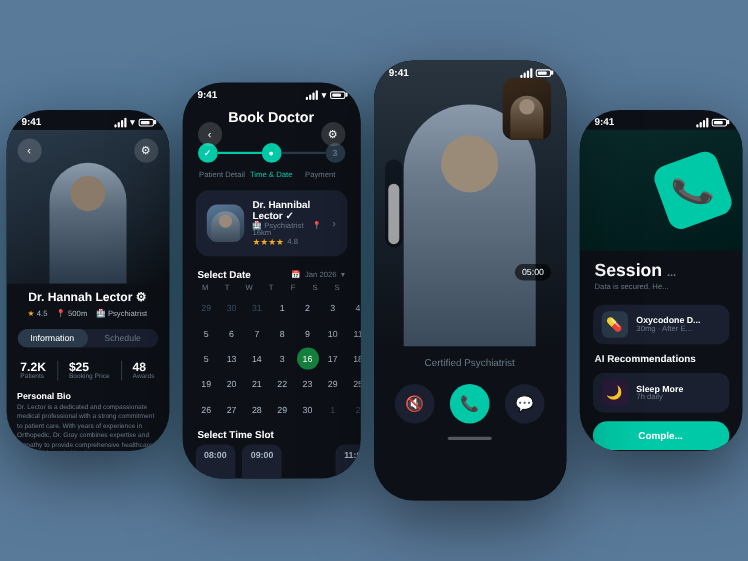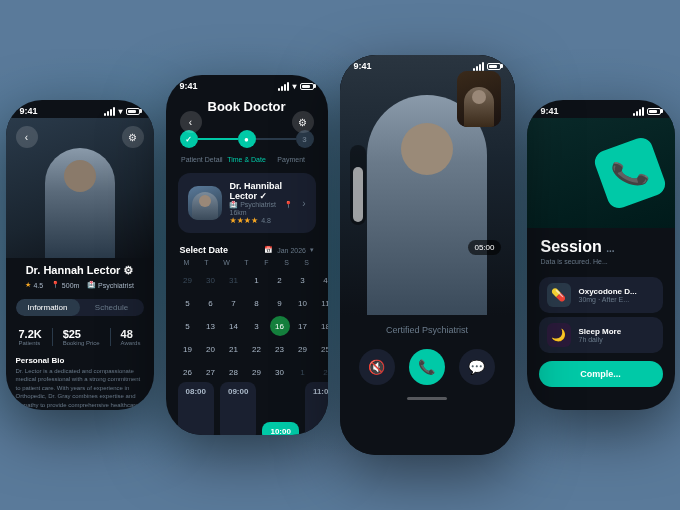--- a/index.html
+++ b/index.html
@@ -781,20 +781,21 @@
         <div class="cal-day">25</div>
         <div class="cal-day">26</div>
         <div class="cal-day">27</div>
         <div class="cal-day">28</div>
         <div class="cal-day">29</div>
         <div class="cal-day">30</div>
         <div class="cal-day other-month">1</div>
         <div class="cal-day other-month">2</div>
       </div>
     </div>
+    <div class="p2-time-title">Select Time Slot</div>
     <div class="p2-time-slots">
       <div class="time-slot">08:00</div>
       <div class="time-slot">09:00</div>
       <div class="time-slot selected">10:00</div>
       <div class="time-slot">11:00</div>
     </div>
   </div>
 
   <div class="phone phone-3">
     <div class="p3-content">
@@ -864,20 +865,21 @@
         <span style="color:#6a7a8a; font-size:10px;">...</span>
       </div>
       <div class="p4-secured">Data is secured. He...</div>
       <div class="p4-med-item">
         <div class="p4-med-icon">💊</div>
         <div>
           <div class="p4-med-name">Oxycodone D...</div>
           <div class="p4-med-dose">30mg · After E...</div>
         </div>
       </div>
+      <div class="p4-section-title">AI Recommendations</div>
       <div class="p4-ai-item">
         <div class="p4-ai-icon">🌙</div>
         <div>
           <div class="p4-med-name">Sleep More</div>
           <div class="p4-med-dose">7h daily</div>
         </div>
       </div>
       <div class="p4-complete-btn">Comple...</div>
     </div>
   </div>

